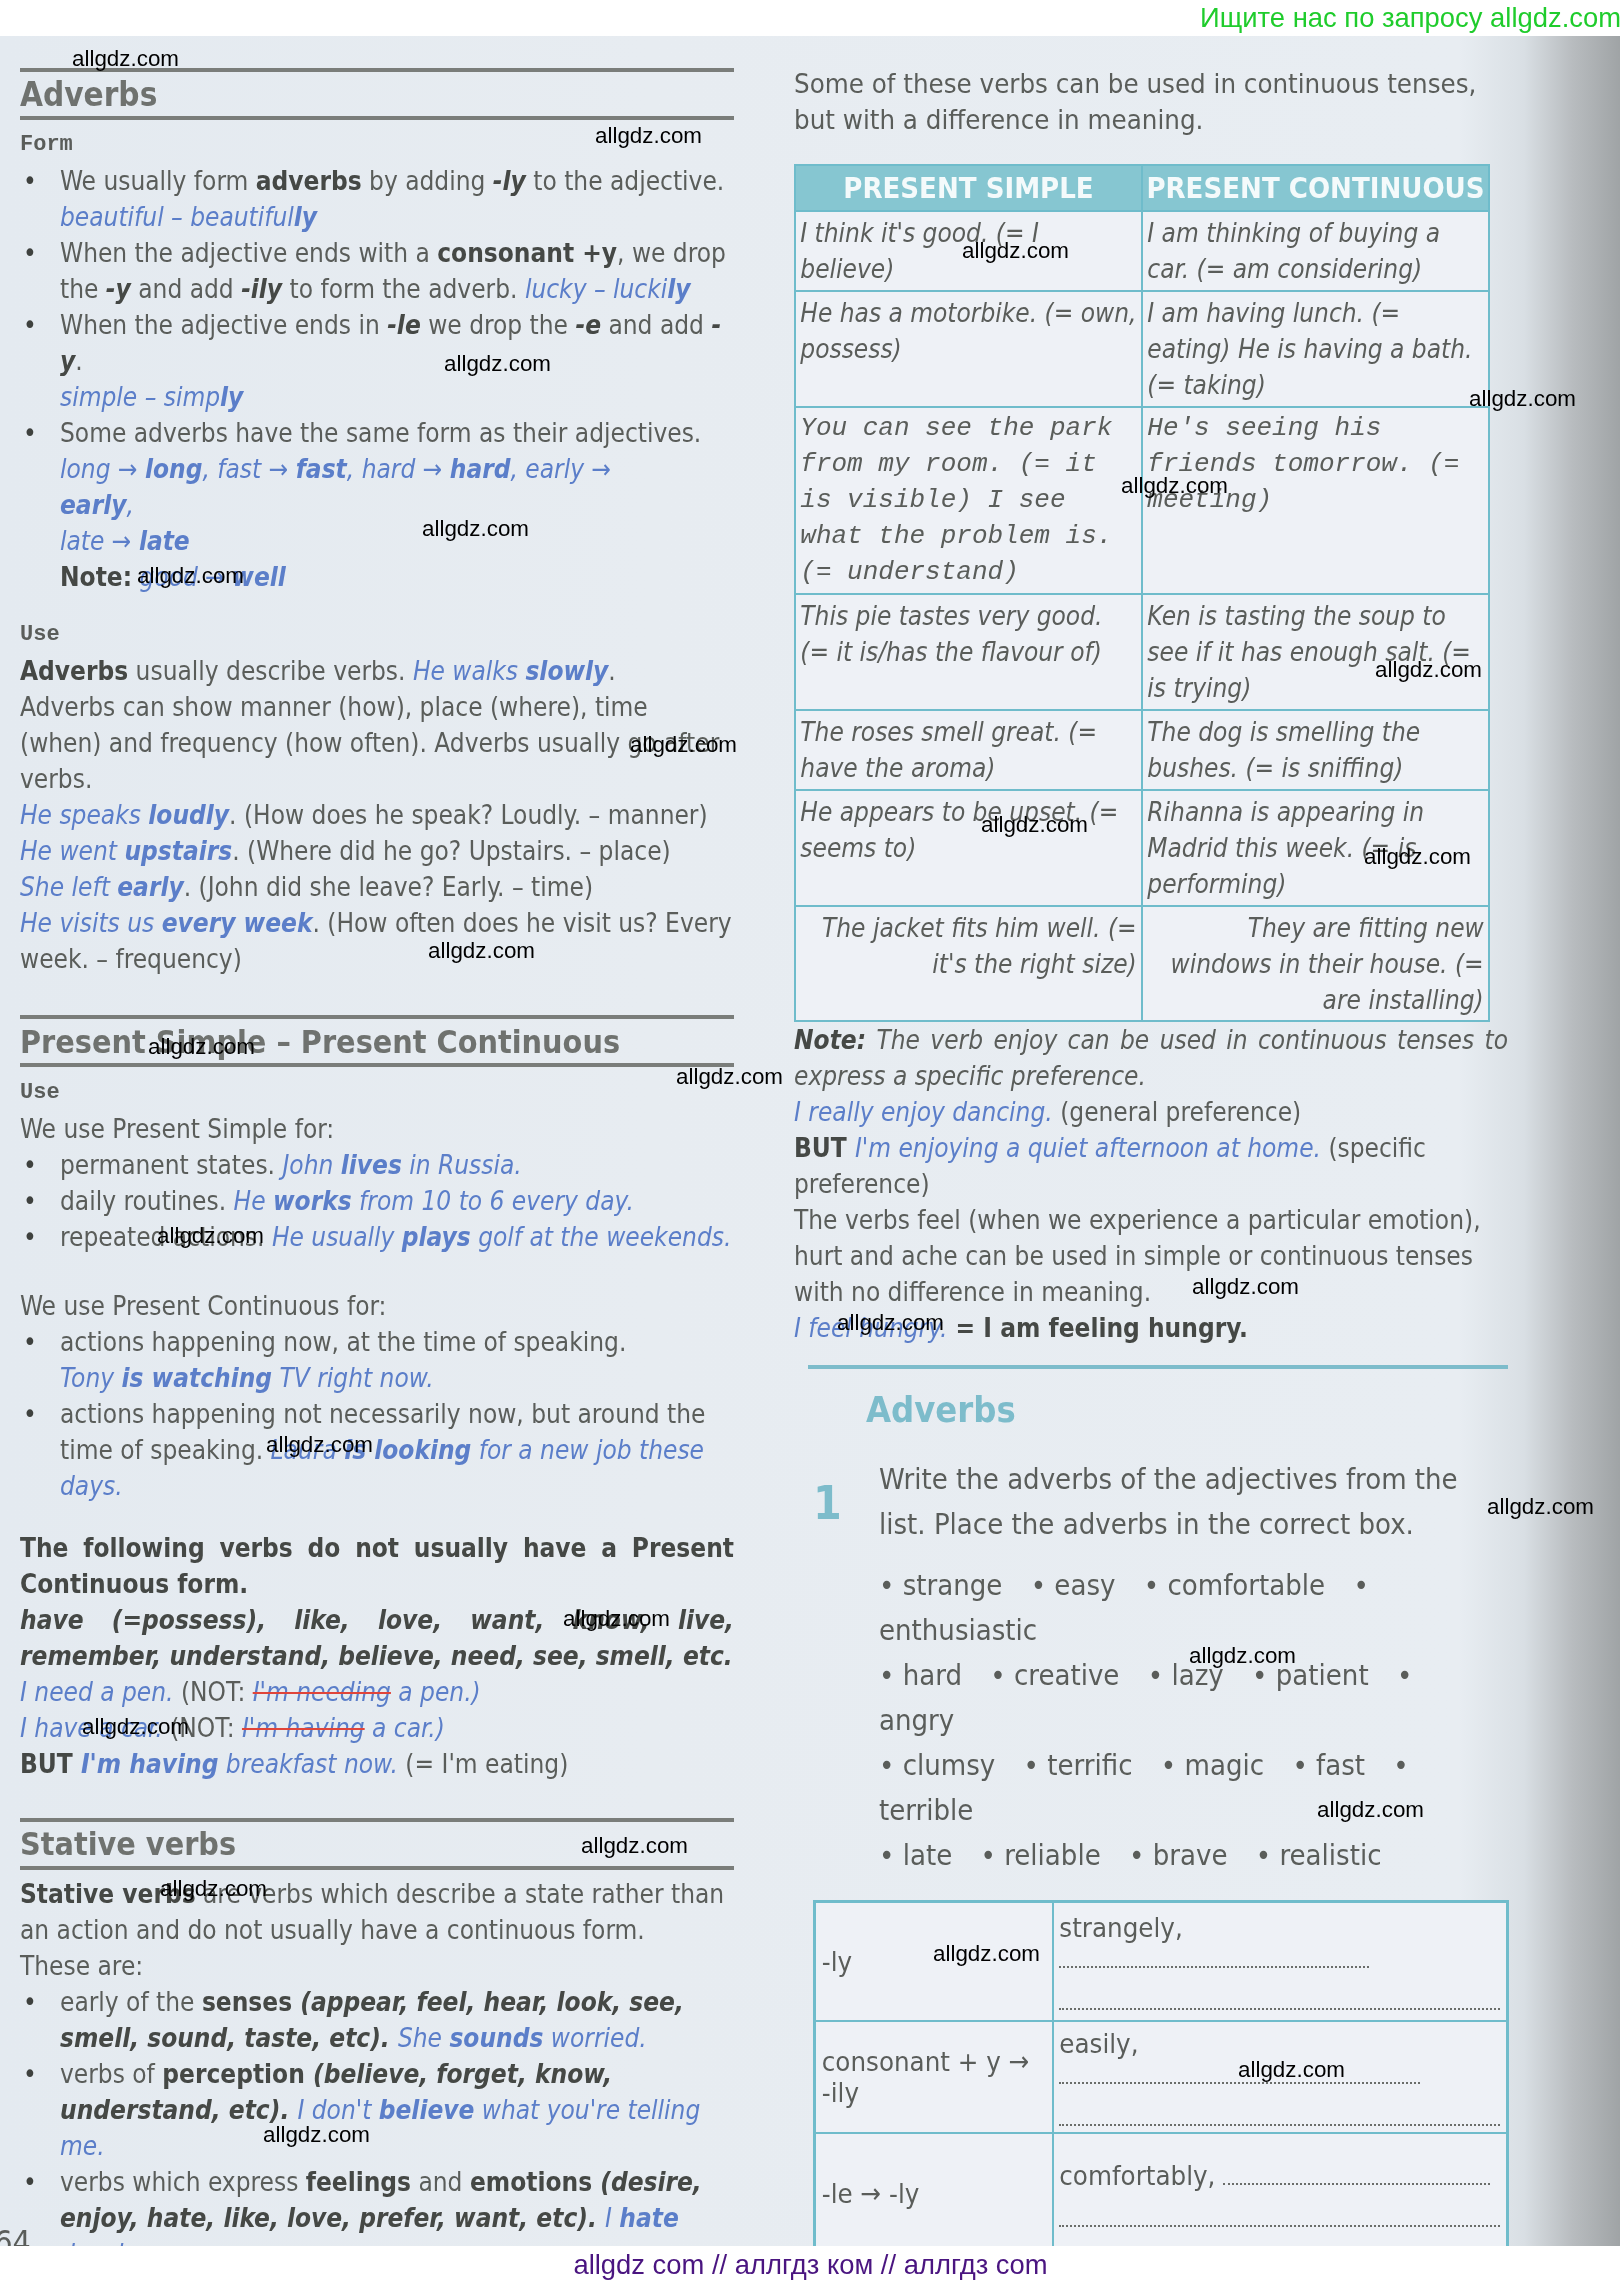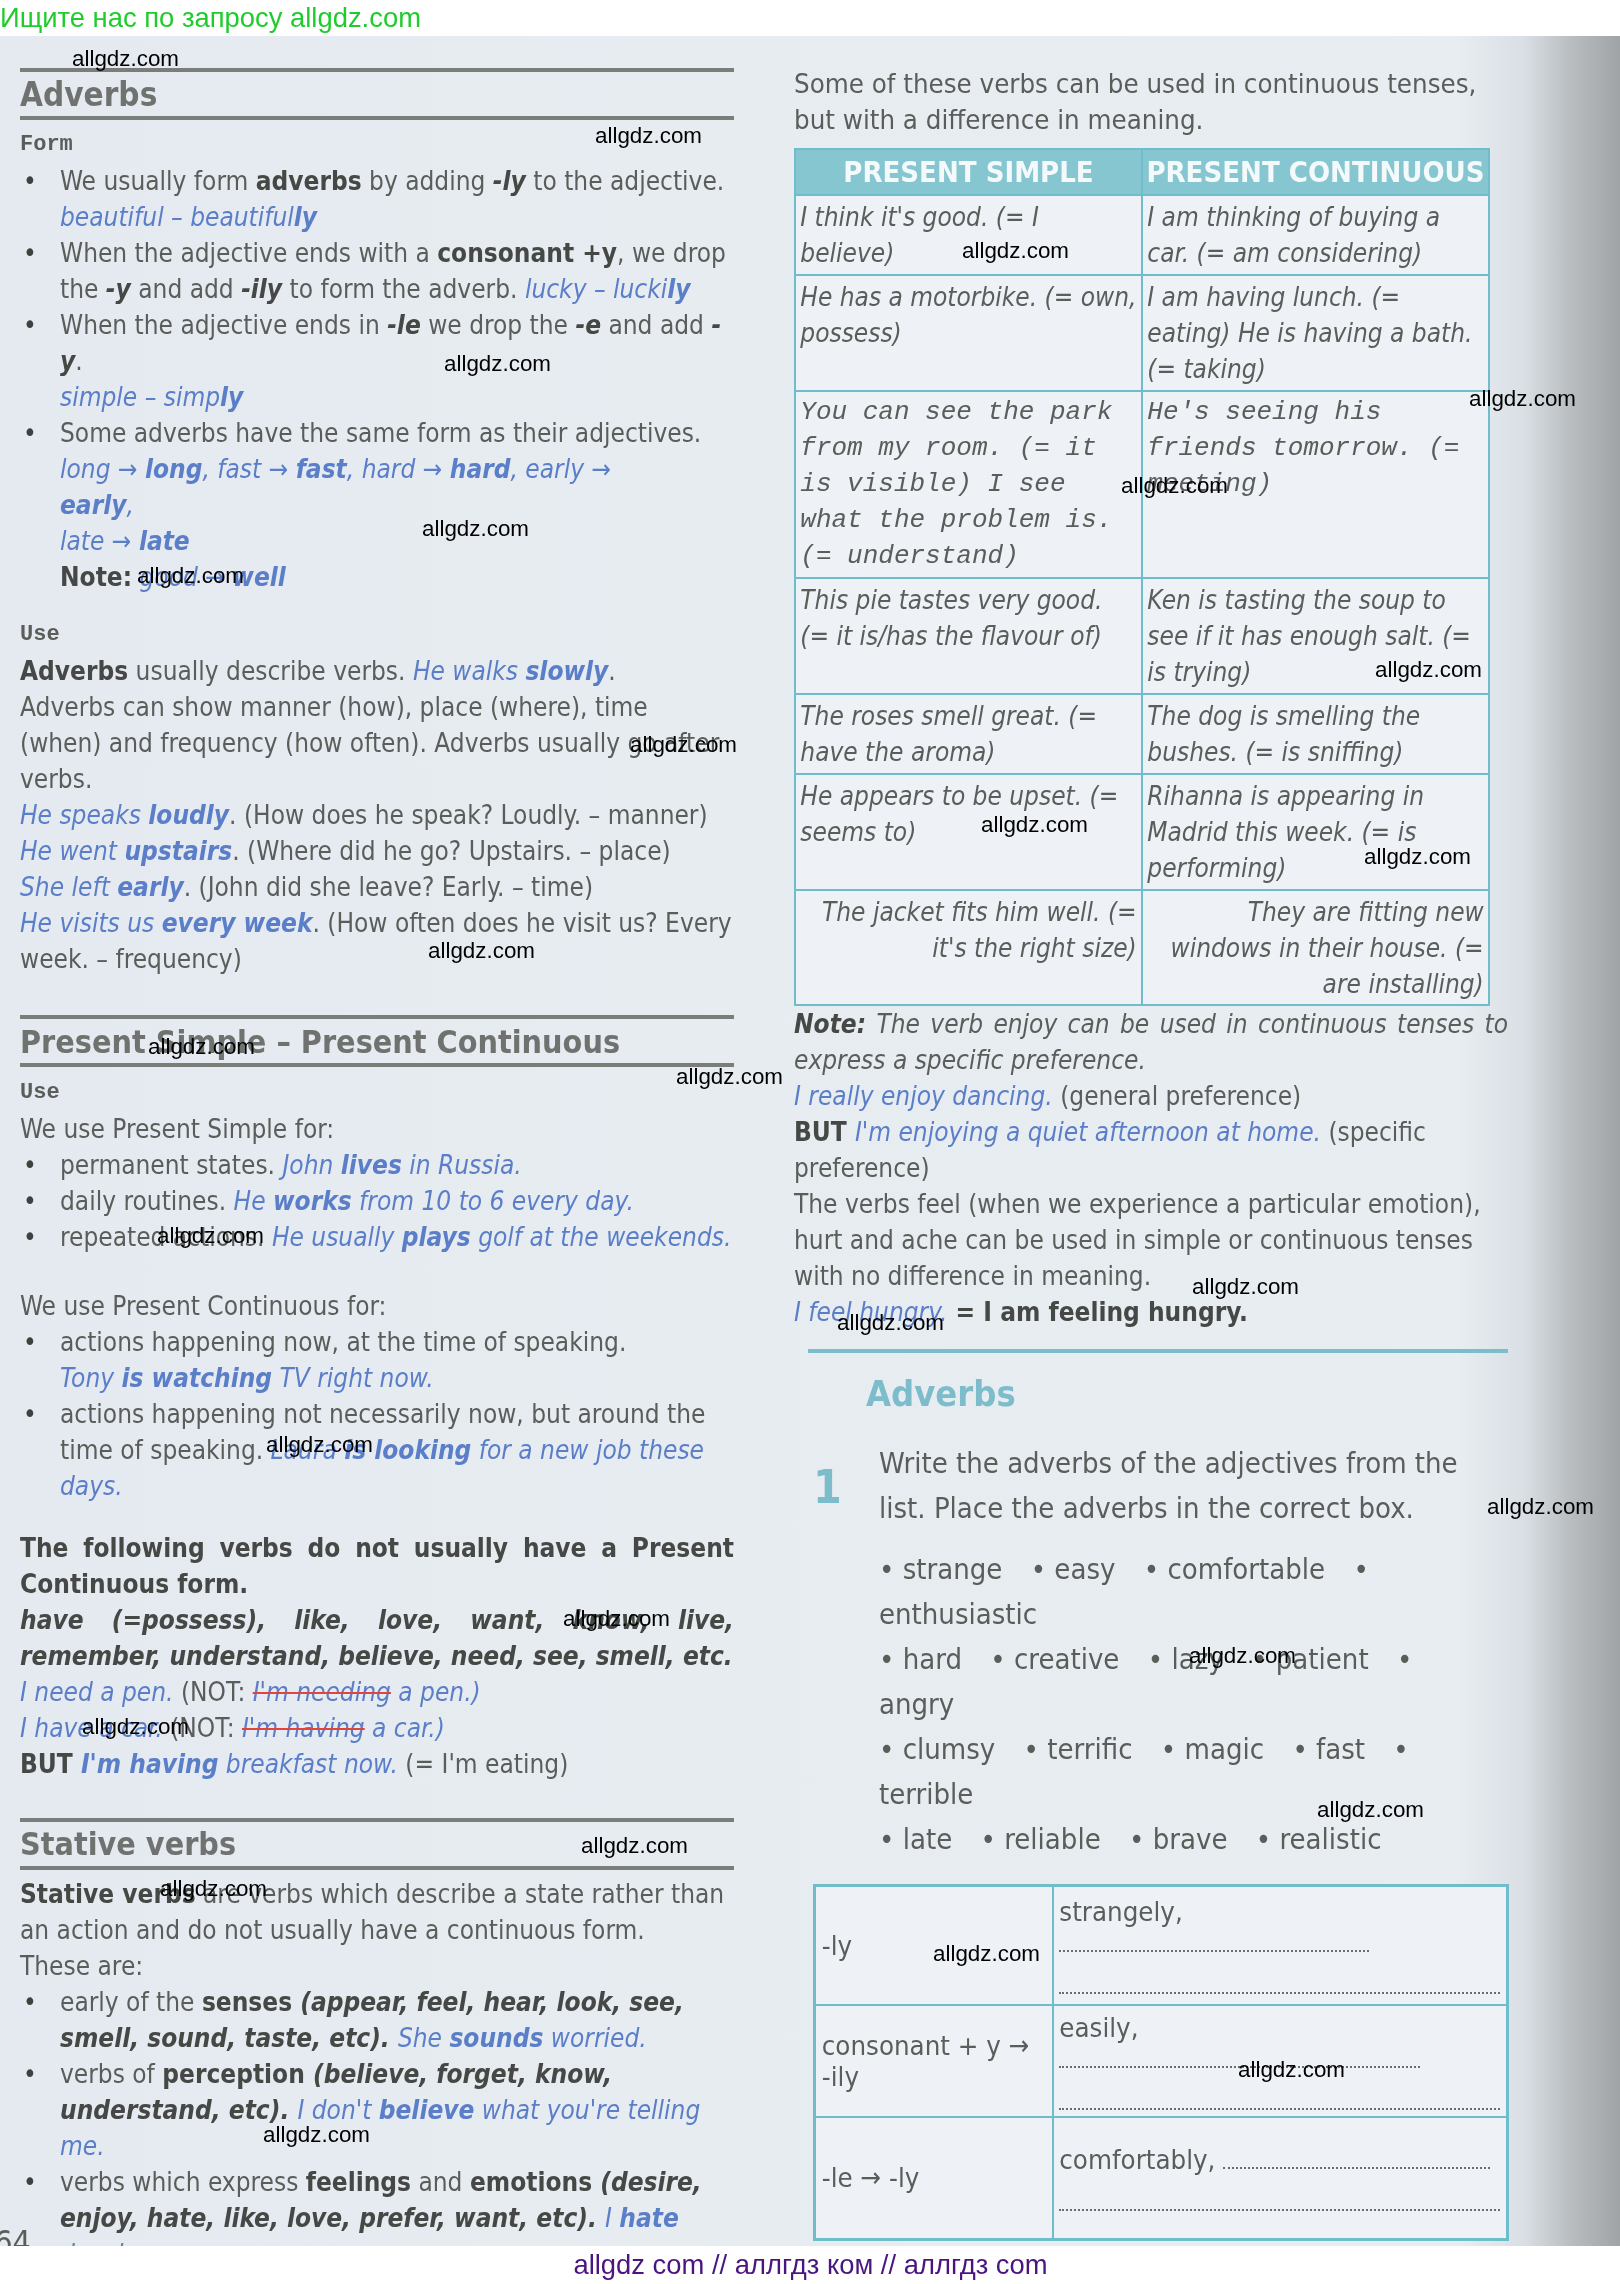--- a/index.html
+++ b/index.html
@@ -1,20 +1,20 @@
 <!DOCTYPE html>
 <html style="font-size:11.5px"><head>
 <meta charset="utf-8">
 <style>
   * { box-sizing: border-box; margin: 0; padding: 0; }
   html, body { width: 1621px; height: 2284px; background: #ffffff; overflow: hidden; }
   body { position: relative; font-family: "DejaVu Sans Condensed", "DejaVu Sans", sans-serif; color: #4a4d4a; }
 
   .banner { position: absolute; left: 0; top: 0; width: 1621px; height: 36px; background: #fff;
-    text-align: left; font-family: "Liberation Sans", sans-serif; font-size: 27.4px; line-height: 35px; color: #1fcc2c; }
+    text-align: right; font-family: "Liberation Sans", sans-serif; font-size: 27.4px; line-height: 35px; color: #1fcc2c; }
   .footer { position: absolute; left: 0; top: 2246px; width: 1621px; height: 38px; background: #fff;
     text-align: center; font-family: "Liberation Sans", sans-serif; font-size: 27.4px; line-height: 38px; color: #4a1580; }
 
   .page { position: absolute; left: 0; top: 36px; width: 1621px; height: 2210px;
     background: linear-gradient(90deg, #e4eaf0 0%, #e7ecf1 40%, #e8edf2 90%, #d9dfe4 94%, #b8bcbf 97%, #9fa3a5 100%); }
 
   .col { position: absolute; }
   .left { left: 20px; top: 0; width: 714px; }
   .right { left: 794px; top: 0; width: 714px; }
 
@@ -125,21 +125,21 @@
       <li><span>early of the </span><span class="b dark">senses</span><span class="bi dark"> (appear, feel, hear, look, see, smell, sound, taste, etc). </span><span class="blue">She </span><span class="blue b">sounds</span><span class="blue"> worried.</span></li>
       <li><span>verbs of </span><span class="b dark">perception</span><span class="bi dark"> (believe, forget, know, understand, etc). </span><span class="blue">I don't </span><span class="blue b">believe</span><span class="blue"> what you're telling me.</span></li>
       <li><span>verbs which express </span><span class="b dark">feelings</span><span> and </span><span class="b dark">emotions</span><span class="bi dark"> (desire, enjoy, hate, like, love, prefer, want, etc). </span><span class="blue">I </span><span class="blue b">hate</span><span class="blue"> dancing.</span></li>
       <li><span>other verbs: </span><span class="bi dark">belong, contain, cost, fit, have, keep, need, owe, own, etc. </span></li>
     </ul>
   </div>
 
   <div class="col right">
     <div class="p" style="margin-top:30px; font-size:27.4px;">Some of these verbs can be used in continuous tenses, but with a difference in meaning.</div>
 
-    <table class="vt" style="margin-top:10px;">
+    <table class="vt" style="margin-top:26px;">
       <thead>
         <tr>
           <th>PRESENT SIMPLE</th>
           <th>PRESENT CONTINUOUS</th>
         </tr>
       </thead>
       <tbody>
         <tr style="height:76px;">
             <td class="blue">I think it's good. (= I believe)</td>
             <td class="blue">I am thinking of buying a car. (= am considering)</td>

